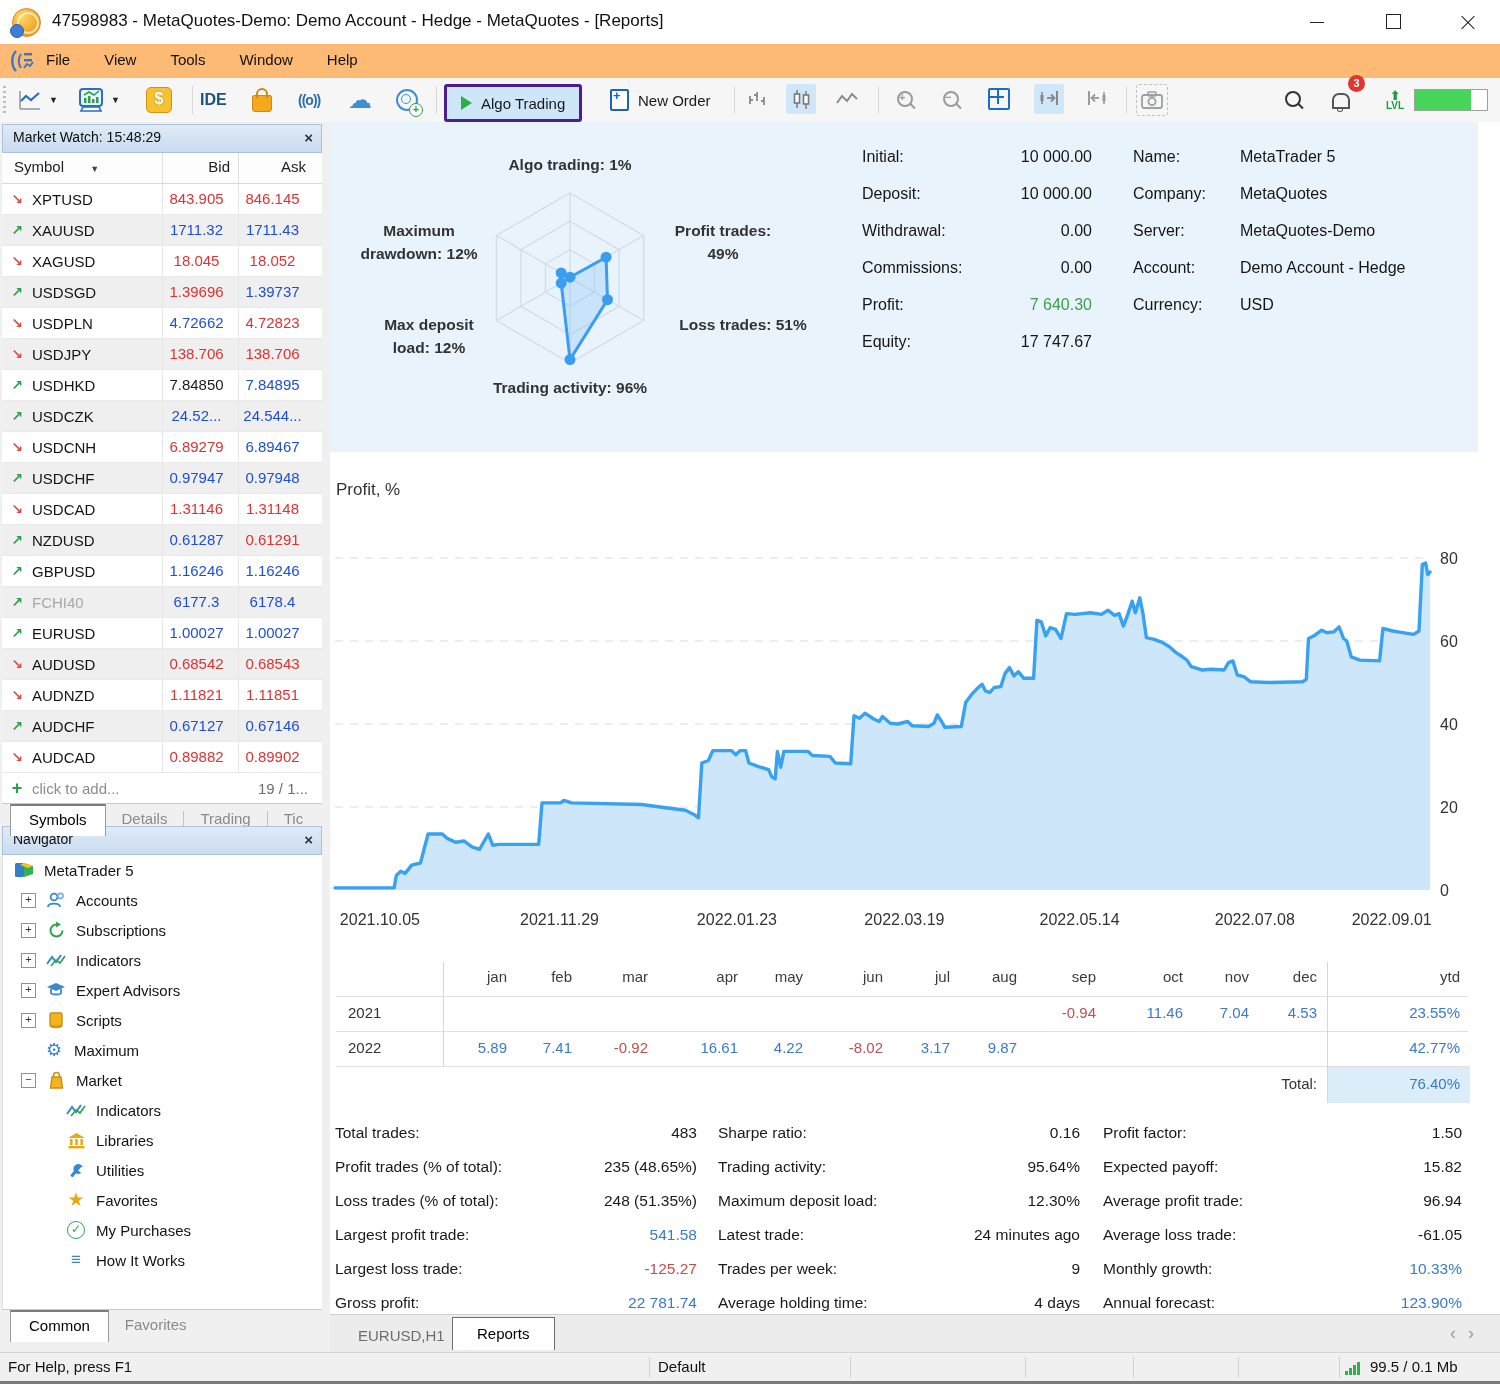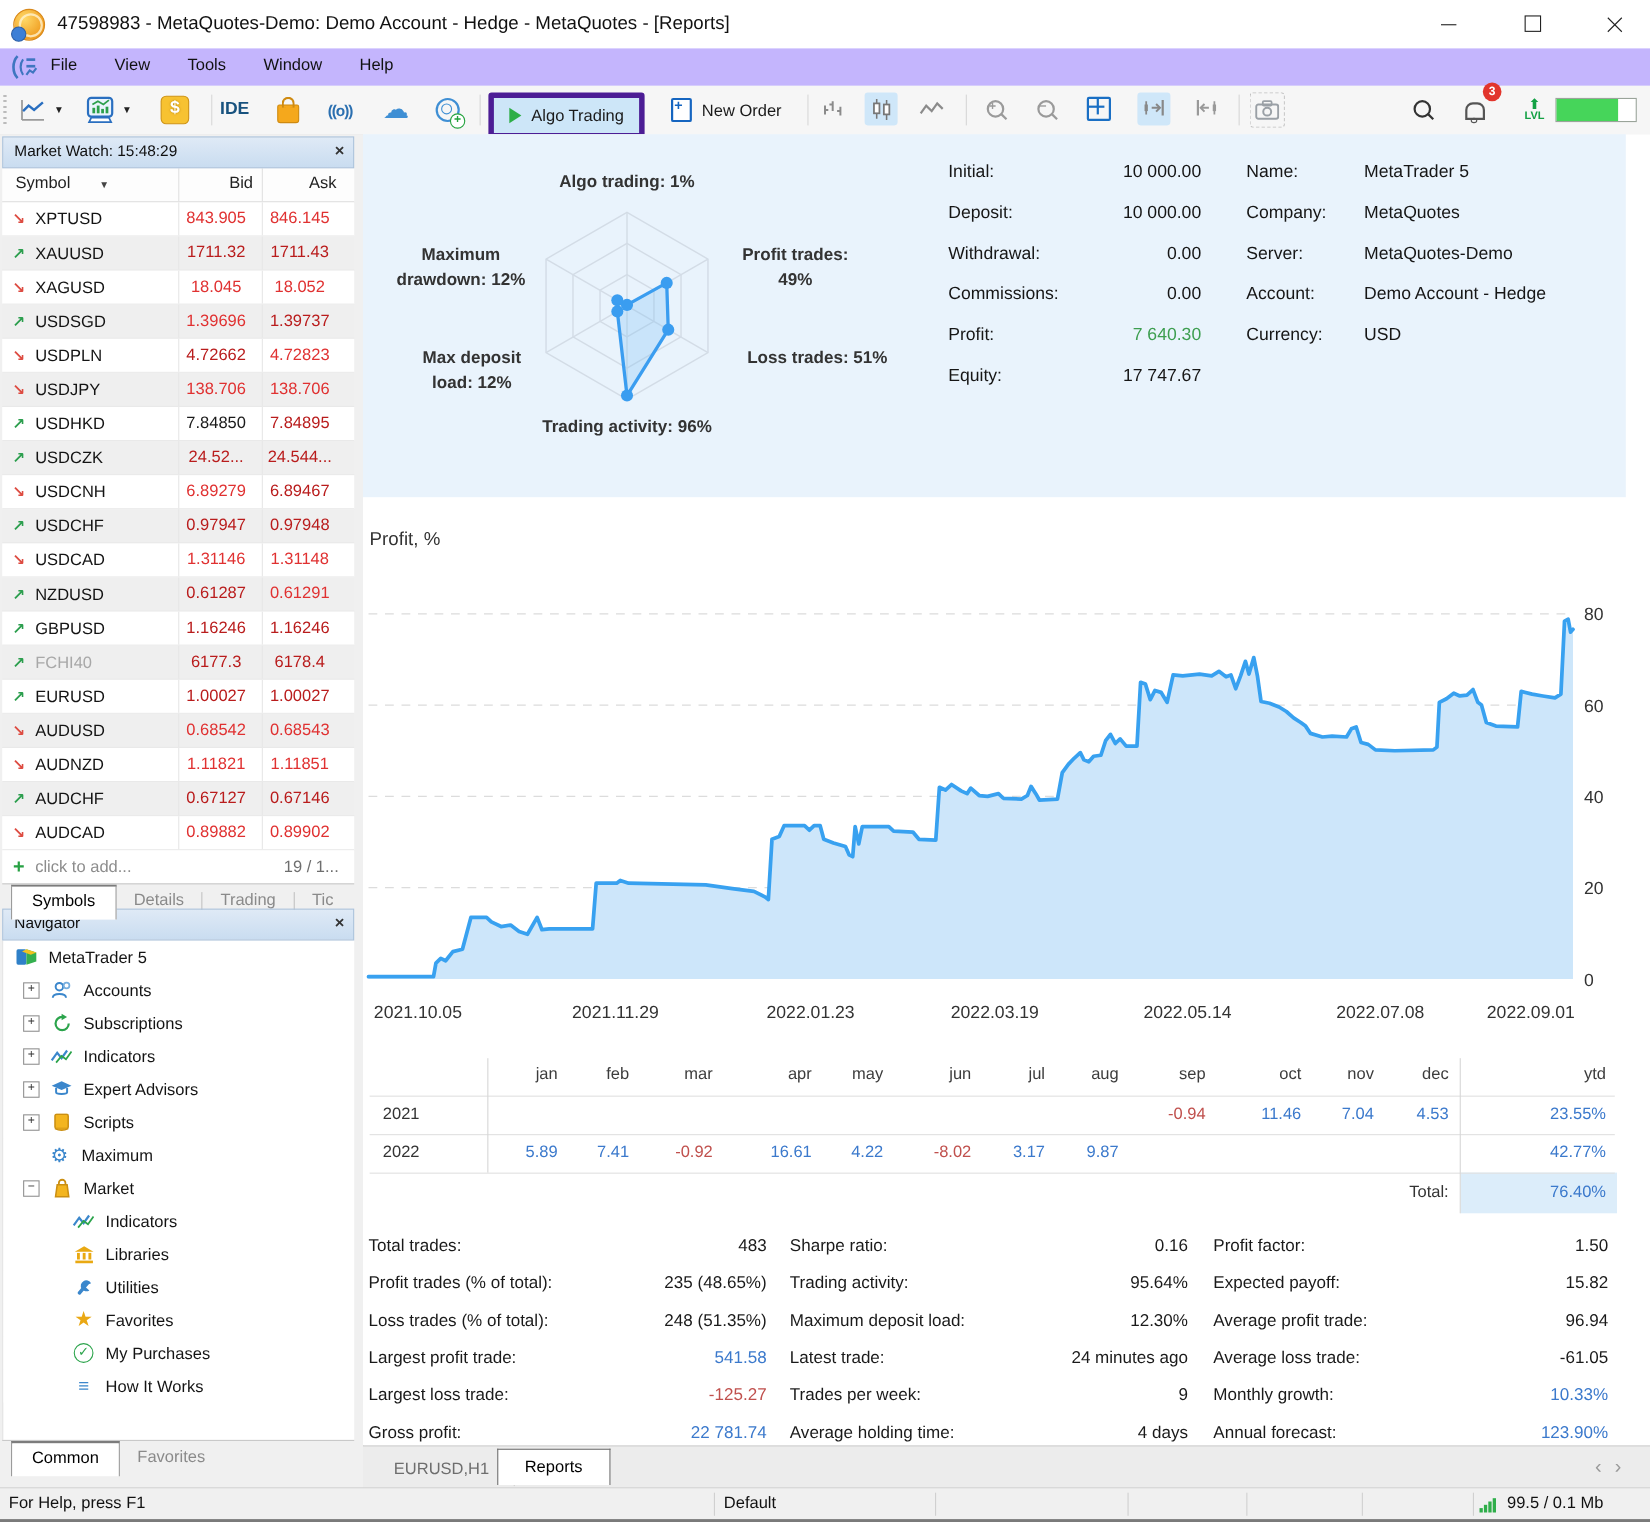--- a/index.html
+++ b/index.html
@@ -18,39 +18,39 @@
   #title-text{left:52px;top:11px;font-size:17px;color:#111;}
   .winbtn{top:12px;width:30px;height:20px;}
   .wb-min{left:1302px;}
   .wb-min i{position:absolute;left:8px;top:10px;width:14px;height:0;border-top:1.5px solid #222;}
   .wb-max{left:1378px;}
   .wb-max i{position:absolute;left:8px;top:2px;width:13px;height:13px;border:1.4px solid #222;}
   .wb-close{left:1452px;}
   .wb-close i,.wb-close b{position:absolute;left:7px;top:10px;width:18px;height:0;border-top:1.6px solid #222;}
   .wb-close i{transform:rotate(45deg);} .wb-close b{transform:rotate(-45deg);}
   
-  #menubar{left:0;top:44px;width:1500px;height:34px;background:#c4b5fd;}
+  #menubar{left:0;top:44px;width:1500px;height:34px;background:#fdba74;}
   #menu-icon{left:8px;top:3px;width:28px;height:28px;}
   #menu-items{left:46px;top:7px;font-size:15px;color:#111;}
   #menu-items span{margin-right:34px;cursor:default;}
   .mdi{top:54px;width:22px;height:16px;}
   .mdi-min{left:1408px;} .mdi-min i{position:absolute;left:3px;top:11px;width:12px;border-top:2.5px solid #5f6368;}
   .mdi-restore{left:1440px;}
   .mdi-restore i{position:absolute;left:2px;top:5px;width:9px;height:8px;border:1.6px solid #5f6368;background:#f2f2f2;}
   .mdi-restore b{position:absolute;left:6px;top:1px;width:9px;height:8px;border:1.6px solid #5f6368;}
   .mdi-close{left:1470px;font-size:17px;font-weight:bold;color:#5f6368;line-height:16px;}
   
   #toolbar{left:0;top:78px;width:1500px;height:44px;background:#f6f6f6;border-bottom:1px solid #dcdcdc;}
   .tb-grip{left:3px;top:8px;width:3px;height:28px;background:repeating-linear-gradient(#bbb 0 2px,transparent 2px 5px);}
   .tb-sep{top:8px;width:1px;height:28px;background:#d8d8d8;}
   .tbtn{top:6px;height:32px;display:flex;align-items:center;justify-content:center;border-radius:3px;}
   .tb-dd{font-size:9px;color:#222;margin-left:5px;}
   .active-blue{background:#cfe7f9;}
   .icon-box{width:30px;height:30px;display:flex;align-items:center;justify-content:center;}
-  #btn-algo{background:#cde6f8;border:5px solid #4c1d95;padding:0 14px;font-size:15px;gap:9px;}
+  #btn-algo{background:#cde6f8;border:3px solid #4c1d95;padding:0 14px;font-size:15px;gap:9px;}
   #btn-neworder{padding:0 12px;font-size:15px;gap:9px;}
   .play-tri{width:0;height:0;border-left:11px solid #2dae47;border-top:7px solid transparent;border-bottom:7px solid transparent;}
   .doc-plus{width:15px;height:18px;border:2px solid #1565c0;border-radius:2px;position:relative;background:#fff;}
   .doc-plus::after{content:"+";position:absolute;left:1px;top:-3px;font-size:13px;font-weight:bold;color:#1565c0;}
   .gold{background:#f7c231;border:1.5px solid #cf9416;border-radius:5px;width:24px;height:24px;
         color:#fff;font-weight:bold;font-size:16px;text-align:center;line-height:22px;text-shadow:0 0 2px #b57f00;}
   .ide-txt{color:#18527e;font-weight:bold;font-size:16px;}
   .bag{width:18px;height:15px;background:#f5a81c;border:1.5px solid #cf8a10;border-radius:2px 2px 3px 3px;position:relative;margin-top:7px;}
   .bag::before{content:"";position:absolute;left:3px;top:-8px;width:8px;height:8px;border:2px solid #cf8a10;border-bottom:none;border-radius:6px 6px 0 0;}
   .signal-txt{color:#2a6fb0;font-weight:bold;font-size:14px;letter-spacing:-1px;}
@@ -82,21 +82,21 @@
   #mw-colhead{height:30px;background:#fdfdfd;border-bottom:1px solid #d9d9d9;display:flex;font-size:15px;color:#222;}
   #mw-colhead .c-sym{width:160px;padding:5px 0 0 12px;box-sizing:border-box;}
   #mw-colhead .c-bid,#mw-colhead .c-ask{width:76px;text-align:right;padding:5px 8px 0 0;box-sizing:border-box;border-left:1px solid #e2e2e2;}
   .mw-row{display:flex;height:30px;font-size:15px;align-items:center;border-bottom:1px solid #e9e9e9;background:#fff;}
   .mw-row.alt{background:#efefef;}
   .mw-row .arr{width:30px;text-align:center;font-size:14px;font-weight:bold;}
   .mw-row .sym{width:130px;color:#141414;}
   .mw-row .sym.dis{color:#a8a8a8;}
   .mw-row .bid,.mw-row .ask{width:76px;text-align:center;padding-right:8px;box-sizing:border-box;border-left:1px solid #e7e7e7;align-self:stretch;line-height:29px;}
   .up{color:#2b9e4d;} .down{color:#dd4b41;}
-  .c-red{color:#e03131;} .c-blue{color:#b91c1c;} .c-black{color:#1a1a1a;}
+  .c-red{color:#e03131;} .c-blue{color:#1d4ed8;} .c-black{color:#1a1a1a;}
   #mw-add{height:30px;background:#fff;display:flex;align-items:center;font-size:15px;color:#8c8c8c;}
   #mw-add .plus{color:#27a144;font-size:18px;font-weight:bold;width:30px;text-align:center;}
   #mw-add .cnt{margin-left:auto;padding-right:14px;color:#6e6e6e;}
   .tabstrip{background:#f0f0f0;border-top:1px solid #c9c9c9;height:37px;display:flex;align-items:flex-start;overflow:hidden;}
   .tab-active{background:#fff;border:1px solid #9b9b9b;border-top:2px solid #7c7c7c;border-bottom:none;height:30px;
       padding:0 18px;font-size:15px;line-height:28px;color:#000;margin-left:8px;position:relative;z-index:2;}
   .tab-flat{font-size:15px;color:#8a8a8a;line-height:30px;padding:0 16px;}
   .tab-div{width:1px;height:18px;background:#c2c2c2;margin-top:7px;}
   
   .nav-item{height:30px;display:flex;align-items:center;font-size:15px;color:#141414;background:#fff;}

